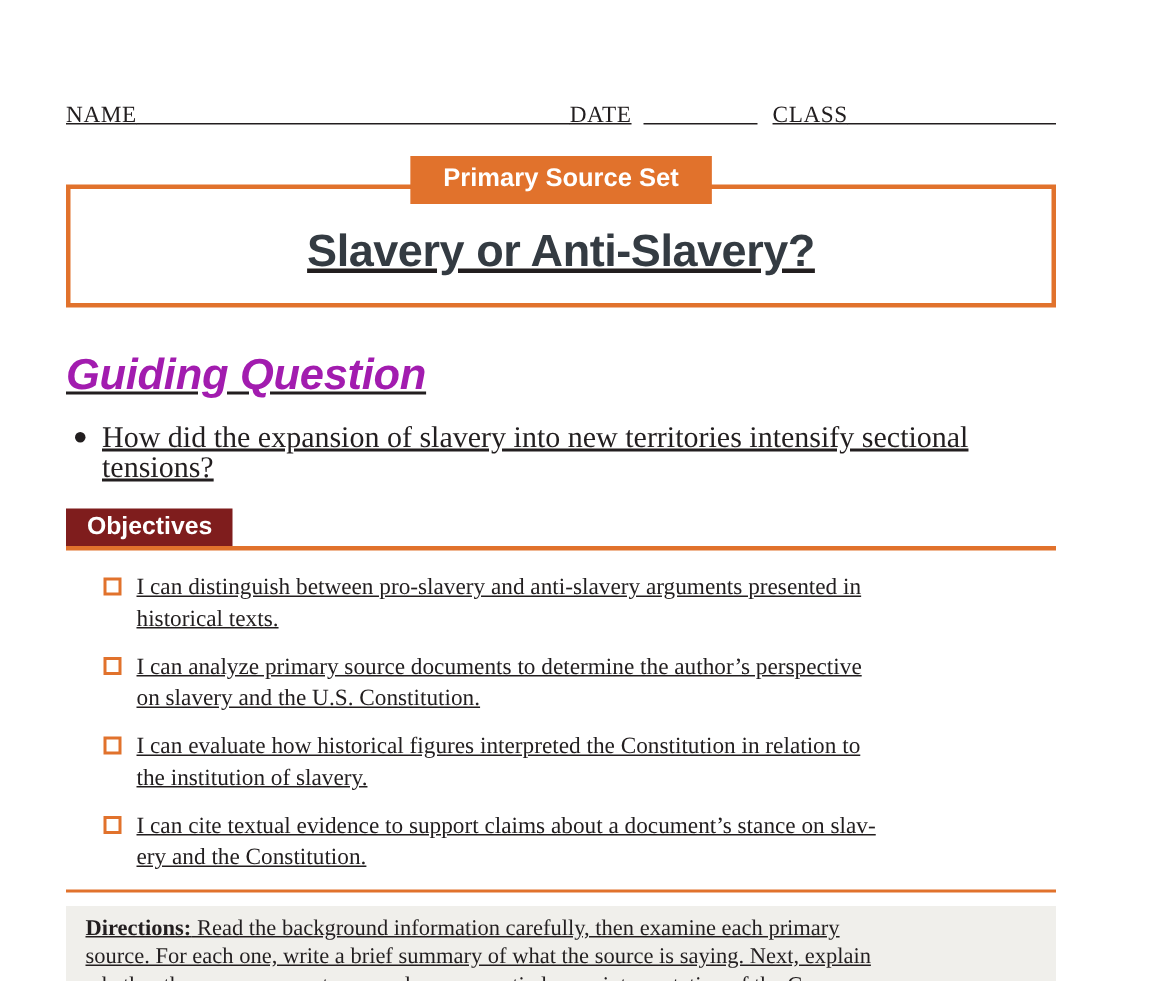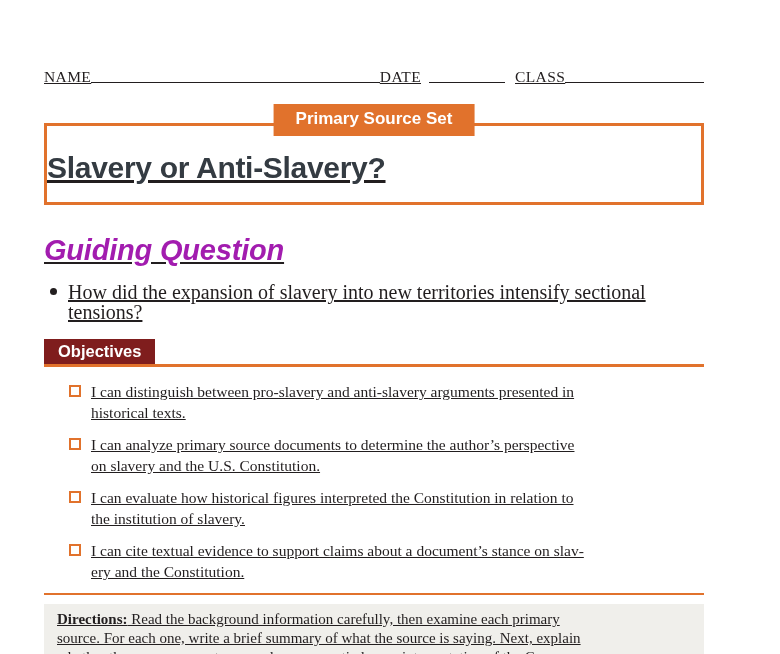--- a/index.html
+++ b/index.html
@@ -45,21 +45,21 @@
     font-size: 17px;
     padding: 5px 22px 7px 22px;
     white-space: nowrap;
     z-index: 2;
   }
   .title-box {
     border: 3px solid #e1722c;
     height: 76px;
     display: flex;
     align-items: center;
-    justify-content: flex-start;
+    justify-content: center;
   }
   .doc-title {
     margin: 0;
     padding-top: 8px;
     font-family: "Liberation Sans", sans-serif;
     font-weight: bold;
     font-size: 30px;
     letter-spacing: -0.3px;
     color: #343b42;
   }

